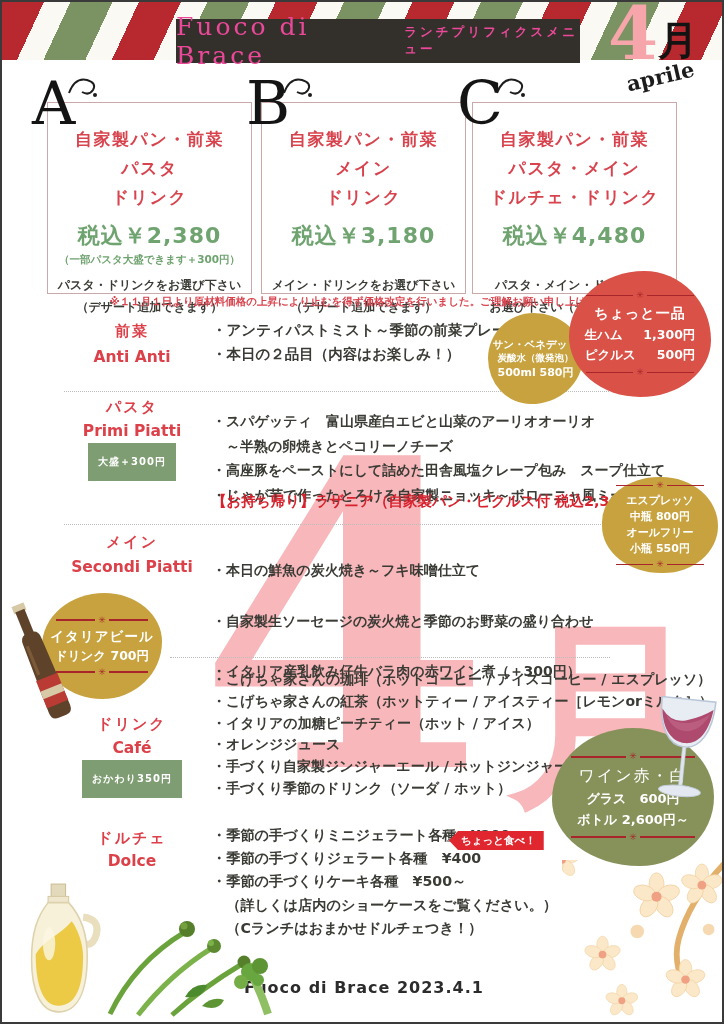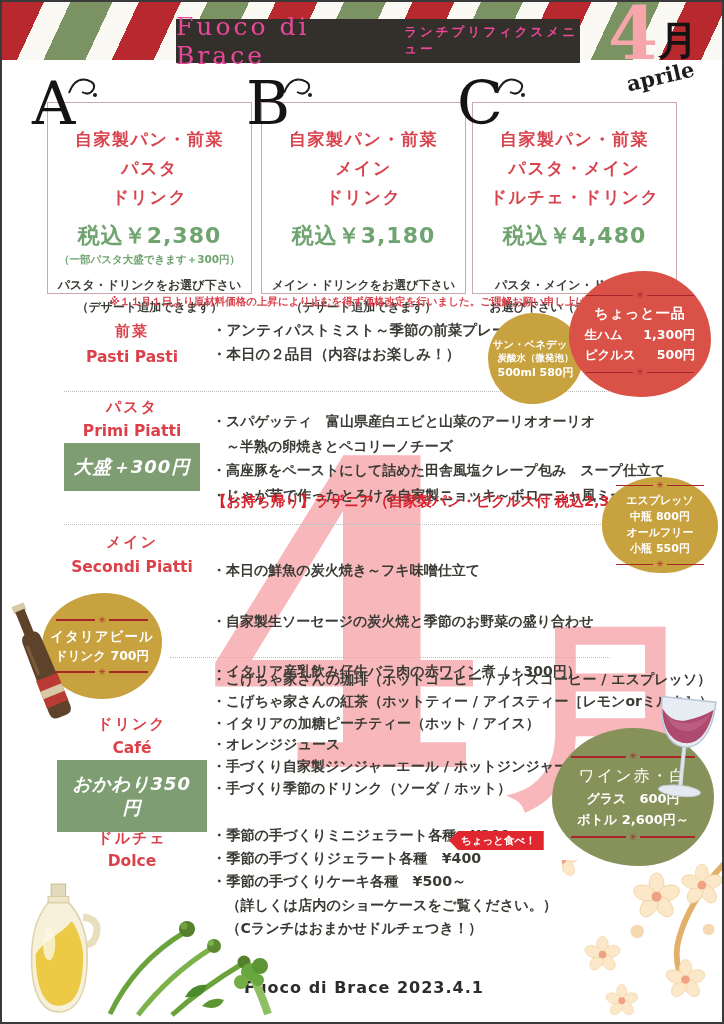--- a/index.html
+++ b/index.html
@@ -35,22 +35,22 @@
   .pnote{color:#6fa36f;font-size:10.5px;font-weight:600;min-height:17px;margin-top:2px;}
   .pdesc{color:#3b3b36;font-size:12px;font-weight:600;line-height:1.85;margin-top:4px;white-space:nowrap;}
 
   .notice{left:0;top:293px;width:724px;text-align:center;font-size:10.5px;font-weight:600;
     color:#d8444e;z-index:2;}
 
   
   .label-col{left:55px;width:150px;text-align:center;z-index:2;}
   .sec-ja{font-size:15px;font-weight:700;color:#dc4049;letter-spacing:2px;}
   .sec-en{font-size:15.5px;font-weight:700;color:#dc4049;}
-  .badge{display:inline-block;background:#7f9d72;color:#fff;font-size:18px;font-weight:700;
-    padding:12px 10px;letter-spacing:1px;font-style:italic;}
+  .badge{display:inline-block;background:#7f9d72;color:#fff;font-size:10px;font-weight:700;
+    padding:12px 10px;letter-spacing:1px;}
   .items{left:210px;color:#3b3b36;font-weight:600;z-index:2;}
   .items .line{white-space:nowrap;font-size:14px;}
   .items-antipasti .line{line-height:24px;font-size:14.5px;}
   .items-pasta .line{line-height:24.6px;}
   .items-main .line{line-height:22.6px;margin-top:28px;}
   .items-drinks .line{line-height:21.8px;}
   .items-dolce .line{line-height:23.2px;font-size:14.2px;}
   .takeout{left:210px;z-index:2;color:#d8232e;font-weight:700;font-size:14.5px;white-space:nowrap;}
   .sep{border-top:1.5px dotted #bcbcbc;height:0;z-index:2;}
   .dolce-tag{left:447px;top:829px;z-index:3;background:#e0262e;color:#fff;font-size:10.5px;
@@ -160,21 +160,21 @@
     <div class="pnote"></div>
     <div class="pdesc">
       <div>パスタ・メイン・ドリンクを</div>
       <div>お選び下さい（デザート付き）</div>
     </div>
   </div>
 
   <div class="abs notice">※１１月１日より原材料価格の上昇により止むを得ず価格改定を行いました。ご理解お願い申し上げます。</div>
 
   <div class="abs label-col sec-ja" style="top:320px">前菜</div>
-  <div class="abs label-col sec-en" style="top:346px">Pasti Pasti</div>
+  <div class="abs label-col sec-en" style="top:346px">Anti Anti</div>
   <div class="abs items items-antipasti" style="top:316px">
     <div class="line">・アンティパストミスト～季節の前菜プレート</div>
     <div class="line">・本日の２品目（内容はお楽しみ！）</div>
   </div>
   <div class="abs sep" style="left:62px;top:389px;width:545px"></div>
 
   <div class="abs label-col sec-ja" style="top:396px">パスタ</div>
   <div class="abs label-col sec-en" style="top:420px">Primi Piatti</div>
   <div class="abs label-col" style="top:441px">
     <span class="badge">大盛＋300円</span>

